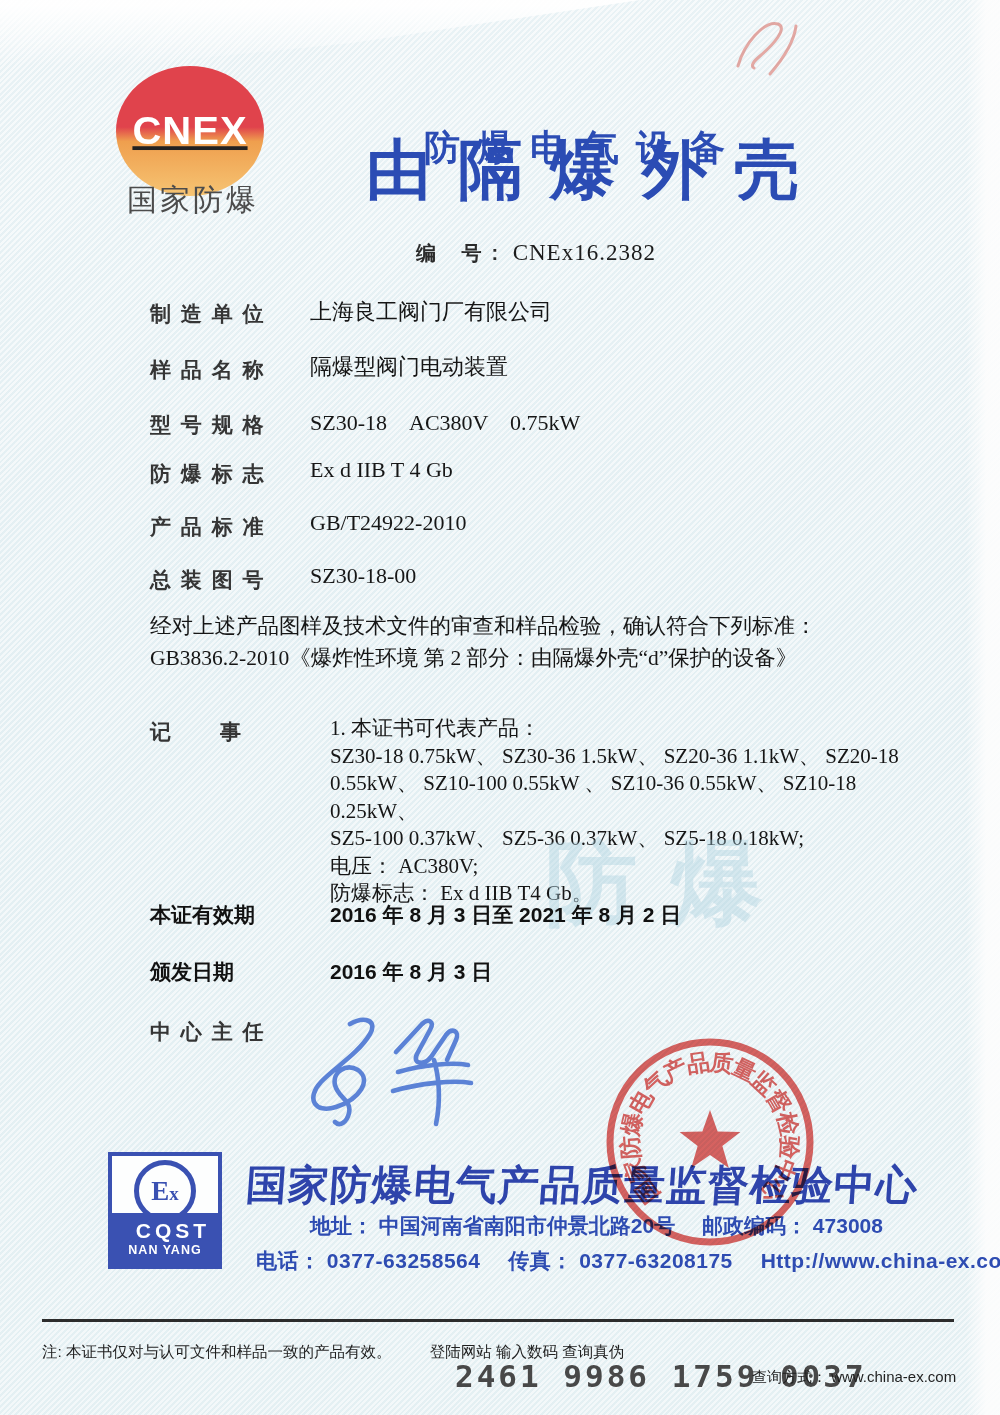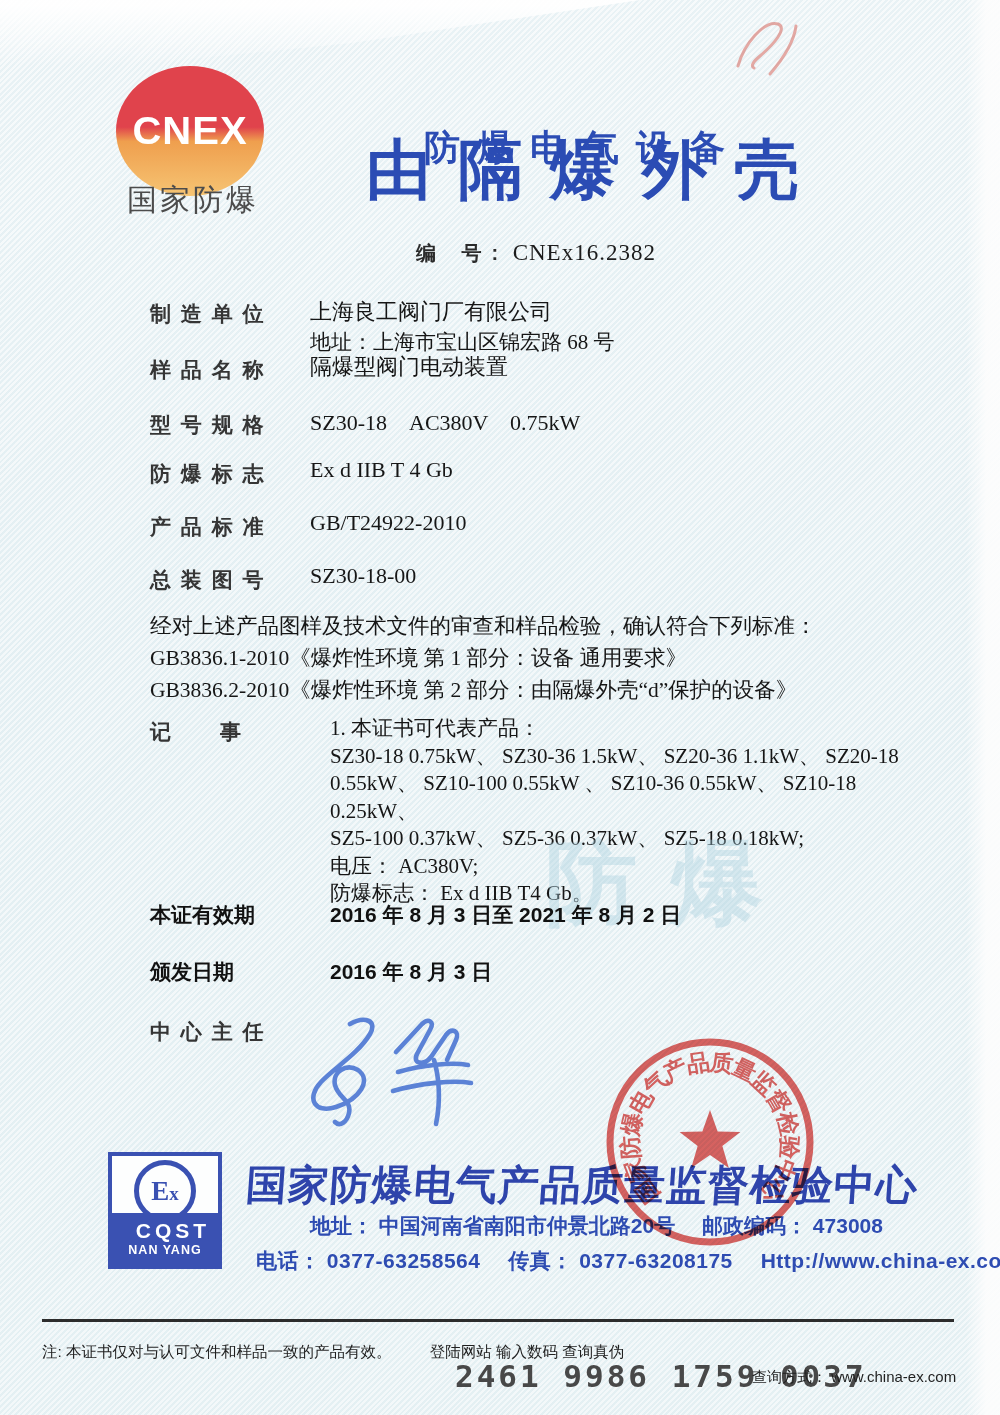--- a/index.html
+++ b/index.html
@@ -11,21 +11,21 @@
         color:#222;}
   .glare{position:absolute;left:0;top:0;width:640px;height:78px;
          background:linear-gradient(to bottom,rgba(255,255,255,.95) 8%,rgba(255,255,255,0) 85%);
          clip-path:polygon(0 0,100% 0,55% 55%,0 100%);pointer-events:none;}
   .edge-right{position:absolute;right:0;top:0;width:34px;height:100%;
          background:linear-gradient(to right,rgba(255,255,255,0),rgba(253,253,253,.9) 60%);pointer-events:none;}
 
   
   .cnex{position:absolute;left:116px;top:66px;width:148px;height:130px;border-radius:50%;
         background:linear-gradient(180deg,#e0434c 0%,#e0434c 47%,#ef9f4e 58%,#f6c473 100%);
-        display:flex;align-items:center;justify-content:center;}
+        display:flex;align-items:center;justify-content:center;text-decoration:underline;}
   .cnex span{color:#fff;font-weight:bold;font-size:40px;letter-spacing:1px;
         font-family:"Liberation Sans",sans-serif;transform:scaleY(.95);}
   .cnex-caption{position:absolute;left:108px;top:180px;width:170px;text-align:center;
         font-size:30px;color:#4c4c4c;letter-spacing:3px;}
 
   
   .subtitle{position:absolute;left:424px;top:84px;font-size:36px;font-weight:bold;
         color:#2b4cb4;letter-spacing:17px;white-space:nowrap;margin-top:40px;}
   .main-title{position:absolute;left:366px;top:126px;font-size:65px;font-weight:bold;
         color:#2b4cb4;letter-spacing:27px;white-space:nowrap;}
@@ -105,40 +105,38 @@
 
   <div class="subtitle">防爆电气设备</div>
   <div class="main-title">由隔爆外壳</div>
   <div class="certno">
     <span class="lbl">编 号:</span>
     <span class="val">CNEx16.2382</span>
   </div>
 
   <div class="flabel" style="top:300px">制 造 单 位</div>
   <div class="fvalue" style="top:297px">上海良工阀门厂有限公司</div>
-  <div class="fvalue" style="top:328px;font-size:21px">地址：上海市宝山区锦宏路 68 号</div>
 
   <div class="flabel" style="top:356px">样 品 名 称</div>
   <div class="fvalue" style="top:352px">隔爆型阀门电动装置</div>
 
   <div class="flabel" style="top:411px">型 号 规 格</div>
   <div class="fvalue" style="top:408px">SZ30-18　AC380V　0.75kW</div>
 
   <div class="flabel" style="top:460px">防 爆 标 志</div>
   <div class="fvalue" style="top:457px">Ex d IIB T 4 Gb</div>
 
   <div class="flabel" style="top:513px">产 品 标 准</div>
   <div class="fvalue" style="top:510px">GB/T24922-2010</div>
 
   <div class="flabel" style="top:566px">总 装 图 号</div>
   <div class="fvalue" style="top:563px">SZ30-18-00</div>
 
   <div class="para">
     <div>经对上述产品图样及技术文件的审查和样品检验，确认符合下列标准：</div>
-    <div>GB3836.1-2010《爆炸性环境 第 1 部分：设备 通用要求》</div>
     <div>GB3836.2-2010《爆炸性环境 第 2 部分：由隔爆外壳“d”保护的设备》</div>
   </div>
 
   <div class="flabel" style="top:718px;letter-spacing:14px">记　事</div>
   <div class="remarks">
     <div>1. 本证书可代表产品：</div>
     <div>SZ30-18  0.75kW、 SZ30-36  1.5kW、 SZ20-36  1.1kW、 SZ20-18</div>
     <div>0.55kW、 SZ10-100 0.55kW 、 SZ10-36 0.55kW、 SZ10-18 0.25kW、</div>
     <div>SZ5-100 0.37kW、 SZ5-36 0.37kW、 SZ5-18 0.18kW;</div>
     <div>电压： AC380V;</div>

